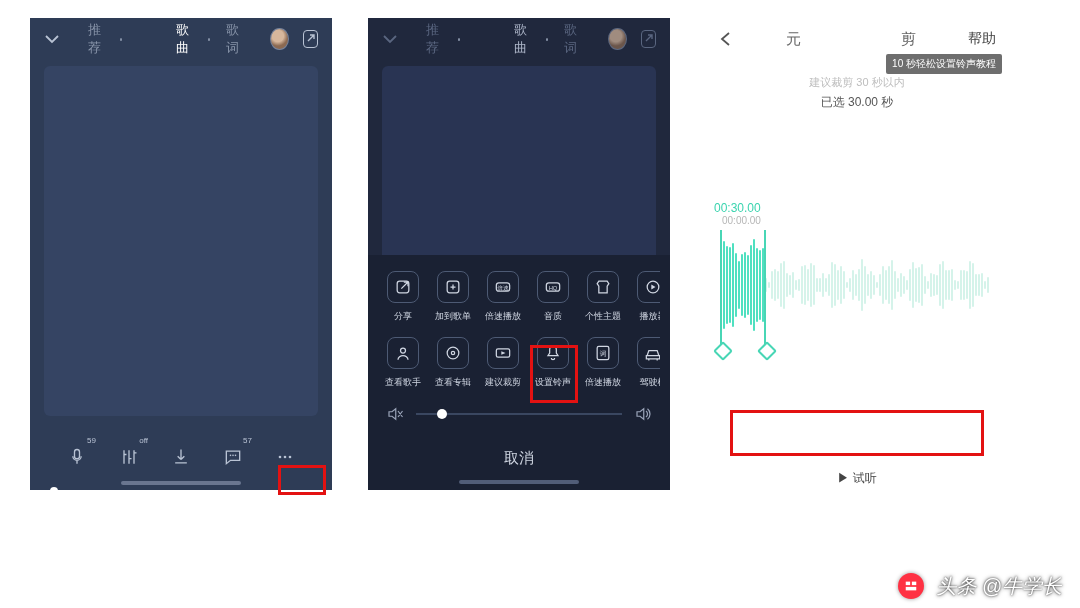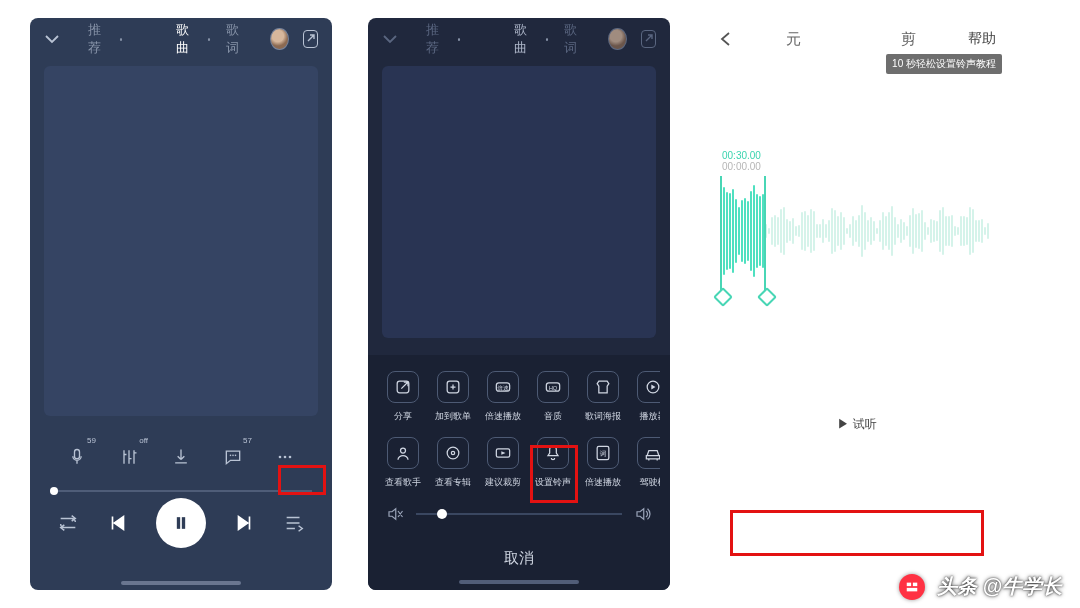--- a/index.html
+++ b/index.html
@@ -1,19 +1,19 @@
 <!DOCTYPE html>
 <html><head>
 <meta charset="utf-8">
 <style>
   * { margin:0; padding:0; box-sizing:border-box; }
   body { background:#fff; font-family:-apple-system,"PingFang SC","Microsoft YaHei",sans-serif; width:1080px; height:608px; overflow:hidden; position:relative; }
   .stage { position:absolute; inset:0; display:flex; gap:36px; padding:18px 30px; }
 
-  .phone { width:302px; height:572px; border-radius:8px; position:relative; overflow:hidden; flex:0 0 302px; }
+  .phone { width:302px; height:472px; border-radius:0; position:relative; overflow:hidden; flex:0 0 302px; }
 
   
   .dark1 { background:#2e3c56; color:#fff; }
   .d1-top { display:flex; align-items:center; gap:14px; height:42px; padding:0 14px; }
   .chev { width:18px; height:18px; display:flex; align-items:center; justify-content:center; }
   .spacer { flex:1; }
   .tabs { display:flex; gap:16px; font-size:13px; }
   .tab { color:#8995aa; }
   .tab.act { color:#fff; position:relative;margin-left:38px; }
   .dot { width:3px;height:3px;background:#8995aa;border-radius:50%;align-self:center; }
@@ -49,34 +49,34 @@
   .home-ind2 { position:absolute;bottom:6px;left:50%;transform:translateX(-50%);width:120px;height:4px;border-radius:2px;background:#515d78; }
 
   
   .light { background:#fff;color:#333; }
   .p3-top { display:flex;align-items:center;height:42px;padding:0 12px;font-size:15px;color:#555; }
   .p3-top .help { font-size:14px;color:#444; }
   .p3-top .center { flex:1; display:flex; justify-content:center; gap:100px; color:#666; }
   .tip-line { text-align:center;font-size:11px;color:#bdbdbd; margin-top: 15px;}
   .sel-line { text-align:center;font-size:12px;color:#555;margin-top:4px; }
   .tooltip3 { position:absolute; top:36px; right:6px; background:#6e6e6e;color:#fff;font-size:10px;padding:3px 6px;border-radius:2px; }
-  .ts-top { font-size:10px;color:#3bd4af;margin-left:16px; margin-top:90px;}
+  .ts-top { font-size:12px;color:#3bd4af;margin-left:8px; margin-top:90px;}
   .ts-left { font-size:10px;color:#b6b6b6;margin-left:16px; }
   .wave { position:relative;height:110px;margin:4px 14px 0 14px;display:flex;align-items:center;gap:1px; }
   .wave .bar { width:2px;background:#d5f3ea;border-radius:1px; }
   .wave .bar.sel { background:#4fe0c0; }
   .handle { position:absolute;top:0;bottom:-10px;width:2px;background:#48d6b5; }
   .handle::after{content:'';position:absolute;bottom:-8px;left:-4px;width:10px;height:10px;border:2px solid #48d6b5;border-radius:2px;background:#fff;transform:rotate(45deg);}
   .preview { text-align:center;font-size:12px;color:#444;margin-top:130px; }
   .pill { margin:10px 28px;border:1px solid #d9d9d9;border-radius:22px;text-align:center;padding:10px 0;font-size:14px;color:#333; }
   .more { text-align:center;font-size:11px;color:#b0b0b0;margin-top:8px; }
   .red-box3 { position:absolute; border:3px solid #e31212; pointer-events:none; }
 
   
-  .wm { position:absolute; right:18px; bottom:8px; display:flex; align-items:center; gap:12px; font-size:20px; font-weight:700; color:#fff; text-shadow:0 0 4px rgba(0,0,0,.65),0 0 2px rgba(0,0,0,.8); font-style:italic;}
+  .wm { position:absolute; right:18px; bottom:8px; display:flex; gap:12px; font-size:20px; font-weight:400; color:#fff; text-shadow:0 0 4px rgba(0,0,0,.65),0 0 2px rgba(0,0,0,.8); font-style:italic;}
   .wm .logo { width:26px;height:26px;border-radius:50%;background:#ff3143;display:flex;align-items:center;justify-content:center;font-size:12px;font-style:normal;font-weight:bold;box-shadow:0 0 4px rgba(0,0,0,.4); }
 
   svg { display:block; }
 </style>
 </head>
 <body>
 
 <div class="stage">
 
 <div class="phone dark1">
@@ -239,21 +239,21 @@
               </svg>
             </div>
             <span>音质</span>
           </div>
           <div class="sheet-item">
             <div class="sheet-ic">
               <svg width="20" height="20" viewBox="0 0 24 24">
                 <path d="M7 5h10l2 3-2 3v8H7v-8L5 8z" stroke="#d0d6e2" stroke-width="1.5" fill="none"></path>
               </svg>
             </div>
-            <span>歌词海报</span>
+            <span>个性主题</span>
           </div>
           <div class="sheet-item">
             <div class="sheet-ic">
               <svg width="20" height="20" viewBox="0 0 24 24">
                 <circle cx="12" cy="12" r="7" stroke="#d0d6e2" stroke-width="1.5" fill="none"></circle>
                 <path d="M10 9l5 3-5 3z" fill="#d0d6e2"></path>
               </svg>
             </div>
             <span>播放器</span>
           </div>
@@ -341,20 +341,22 @@
             <path d="M11 2L4 8l7 6" stroke="#555" stroke-width="1.8" fill="none"></path>
           </svg>
         </span>
     <span class="center">
       <span>元</span>
           <span>剪</span>
     </span>
     <span class="help">帮助</span>
   </div>
   <div class="tooltip3">10 秒轻松设置铃声教程</div>
+  <div class="tip-line">建议裁剪 30 秒以内</div>
+  <div class="sel-line">已选 30.00 秒</div>
 
   <div class="ts-top">00:30.00</div>
   <div class="ts-left">00:00.00</div>
   <div class="wave" id="wave">
     <div class="handle" style="left:0"></div>
     <div class="handle" style="left:16%"></div>
   <div class="bar sel" style="height: 70px;"></div>
         <div class="bar sel" style="height: 88.482px;"></div>
         <div class="bar sel" style="height: 77.6777px;"></div>
         <div class="bar sel" style="height: 76.5781px;"></div>

